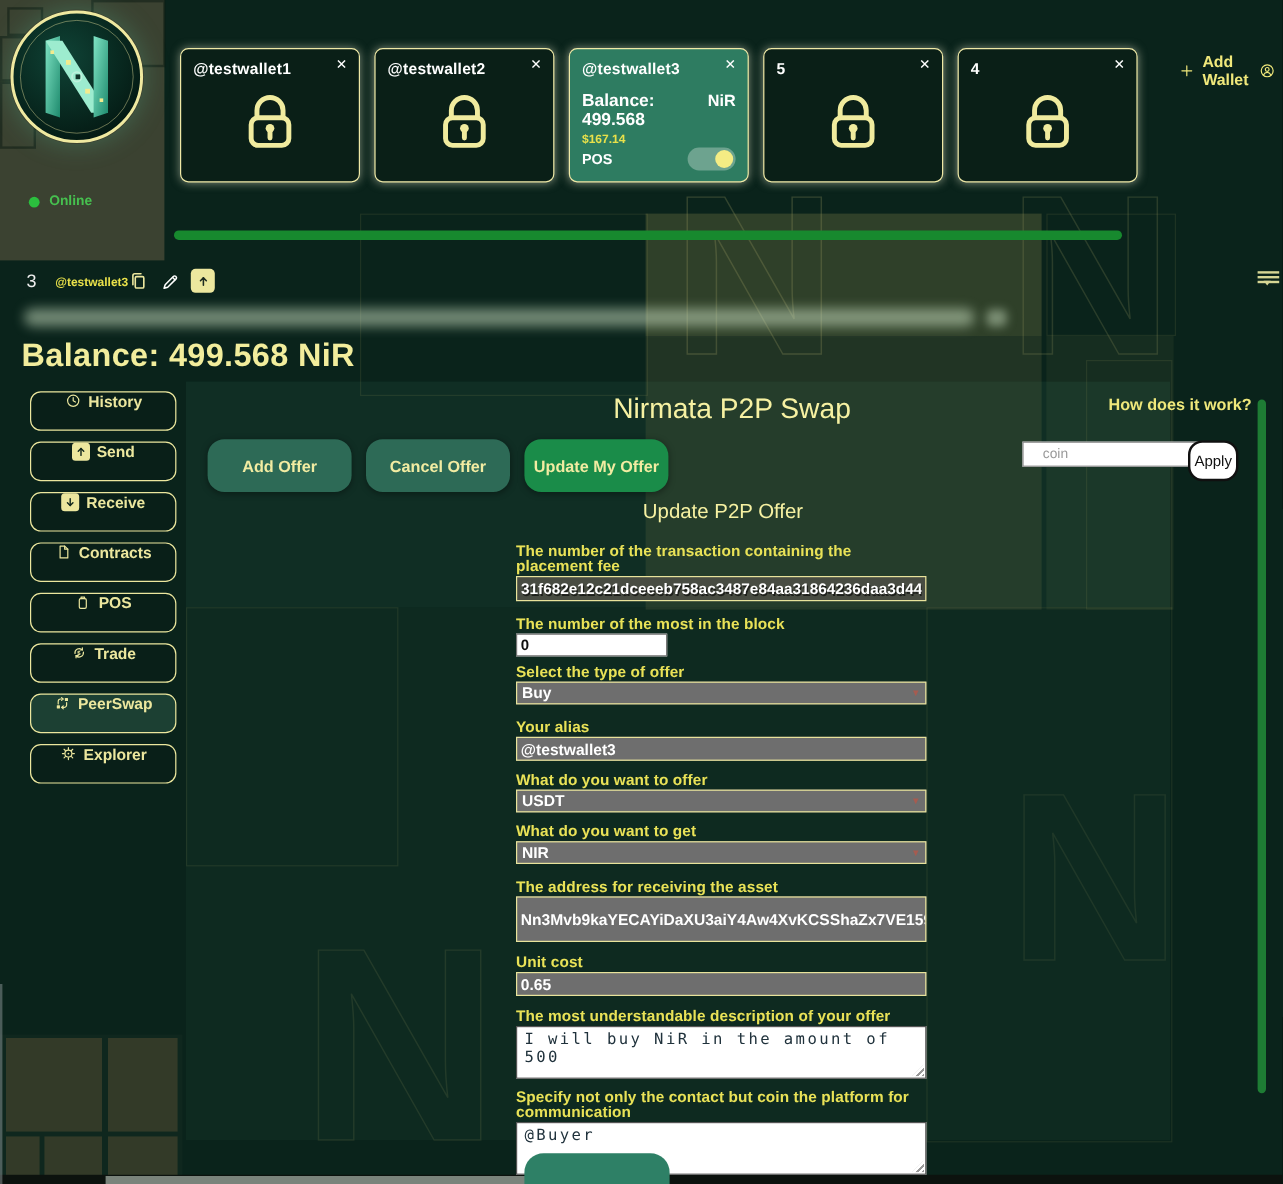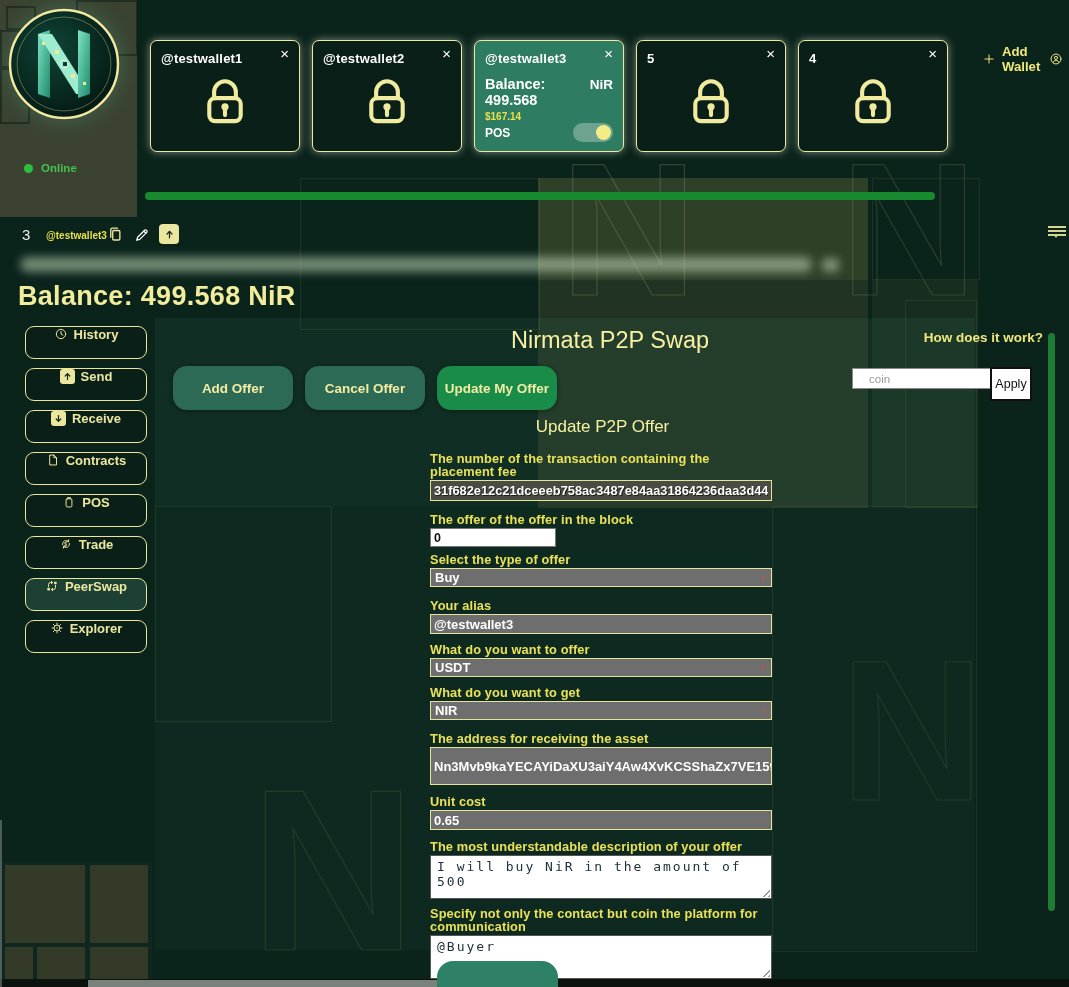--- a/index.html
+++ b/index.html
@@ -78,21 +78,21 @@
   
   .ttl{left:180px;top:327px;width:860px;text-align:center;color:#f6f1a2;font-size:23.5px;}
   .howto{right:26px;top:330px;color:#efe87b;font-size:13.5px;font-weight:bold;}
   .acts{left:173px;top:366px;display:flex;gap:12px;}
   .abtn{width:120px;height:44px;border-radius:14px;background:#2d6a56;color:#f2eca2;font-size:13.5px;font-weight:bold;
         display:flex;align-items:center;justify-content:center;box-shadow:0 1px 5px rgba(0,0,0,.35);cursor:default;}
   .abtn.active{background:#1a8c49;}
   .coininp{left:852px;top:368px;width:128px;height:17px;border:1px solid #8a8a8a;background:#fff;
            font-family:Liberation Sans, sans-serif;font-size:11.5px;padding:1px 16px;color:#222;}
   .coininp::placeholder{color:#9a9a9a;}
-  .applybtn{left:990px;top:367px;width:38px;height:30px;background:#fff;border:2.5px solid #101010;border-radius:2px;
+  .applybtn{left:990px;top:367px;width:38px;height:30px;background:#fff;border:2.5px solid #101010;border-radius:12px;
             color:#111;font-size:12.5px;font-family:"Liberation Sans",sans-serif;display:flex;align-items:center;justify-content:center;cursor:default;}
   .formh{left:180px;top:417px;width:845px;text-align:center;color:#f6f1a2;font-size:17px;}
   .form{left:430px;top:452px;width:342px;}
   .flabel{display:block;color:#e9e257;font-size:12.8px;font-weight:bold;margin-bottom:2px;letter-spacing:.1px;line-height:13px;}
   .inp{box-sizing:border-box;display:block;width:100%;border:1px solid #e8e39b;font-family:"Liberation Sans",sans-serif;}
   .inp-dark{height:21px;background:#484c42;color:#fff;font-size:12.8px;font-weight:bold;padding:1px 3px;
             text-shadow:1px 1px 0 rgba(0,0,0,.6);white-space:nowrap;overflow:hidden;}
   .inp-white-sm{width:126px;height:19px;background:#fff;border:1px solid #777;color:#111;font-size:12.5px;font-weight:bold;padding:1px 3px;}
   .inp-gray{height:20px;background:#6e6e6e;color:#fff;font-size:13px;font-weight:bold;padding:1px 3px;}
   .inp-tall{height:38px;background:#6e6e6e;color:#fff;font-size:13px;font-weight:bold;display:flex;align-items:center;
@@ -387,21 +387,21 @@
   <input class="abs coininp" placeholder="coin" style="">
   <div class="abs applybtn">Apply</div>
 
   <div class="abs formh">Update P2P Offer</div>
 
   <div class="abs form">
 
     <label class="flabel">The number of the transaction containing the placement fee</label>
     <input class="inp inp-dark mb12" value="31f682e12c21dceeeb758ac3487e84aa31864236daa3d44eb2d2" style="">
 
-    <label class="flabel">The offer of the offer in the block</label>
+    <label class="flabel">The number of the most in the block</label>
     <input class="inp inp-white-sm mb6" style="width: 126px;" value="0">
 
     <label class="flabel">Select the type of offer</label>
     <div class="sel mb12">
       <span>Buy</span>
       <span class="arr">▼</span>
     </div>
 
     <label class="flabel">Your alias</label>
     <input class="inp inp-gray mb9" value="@testwallet3" style="">

